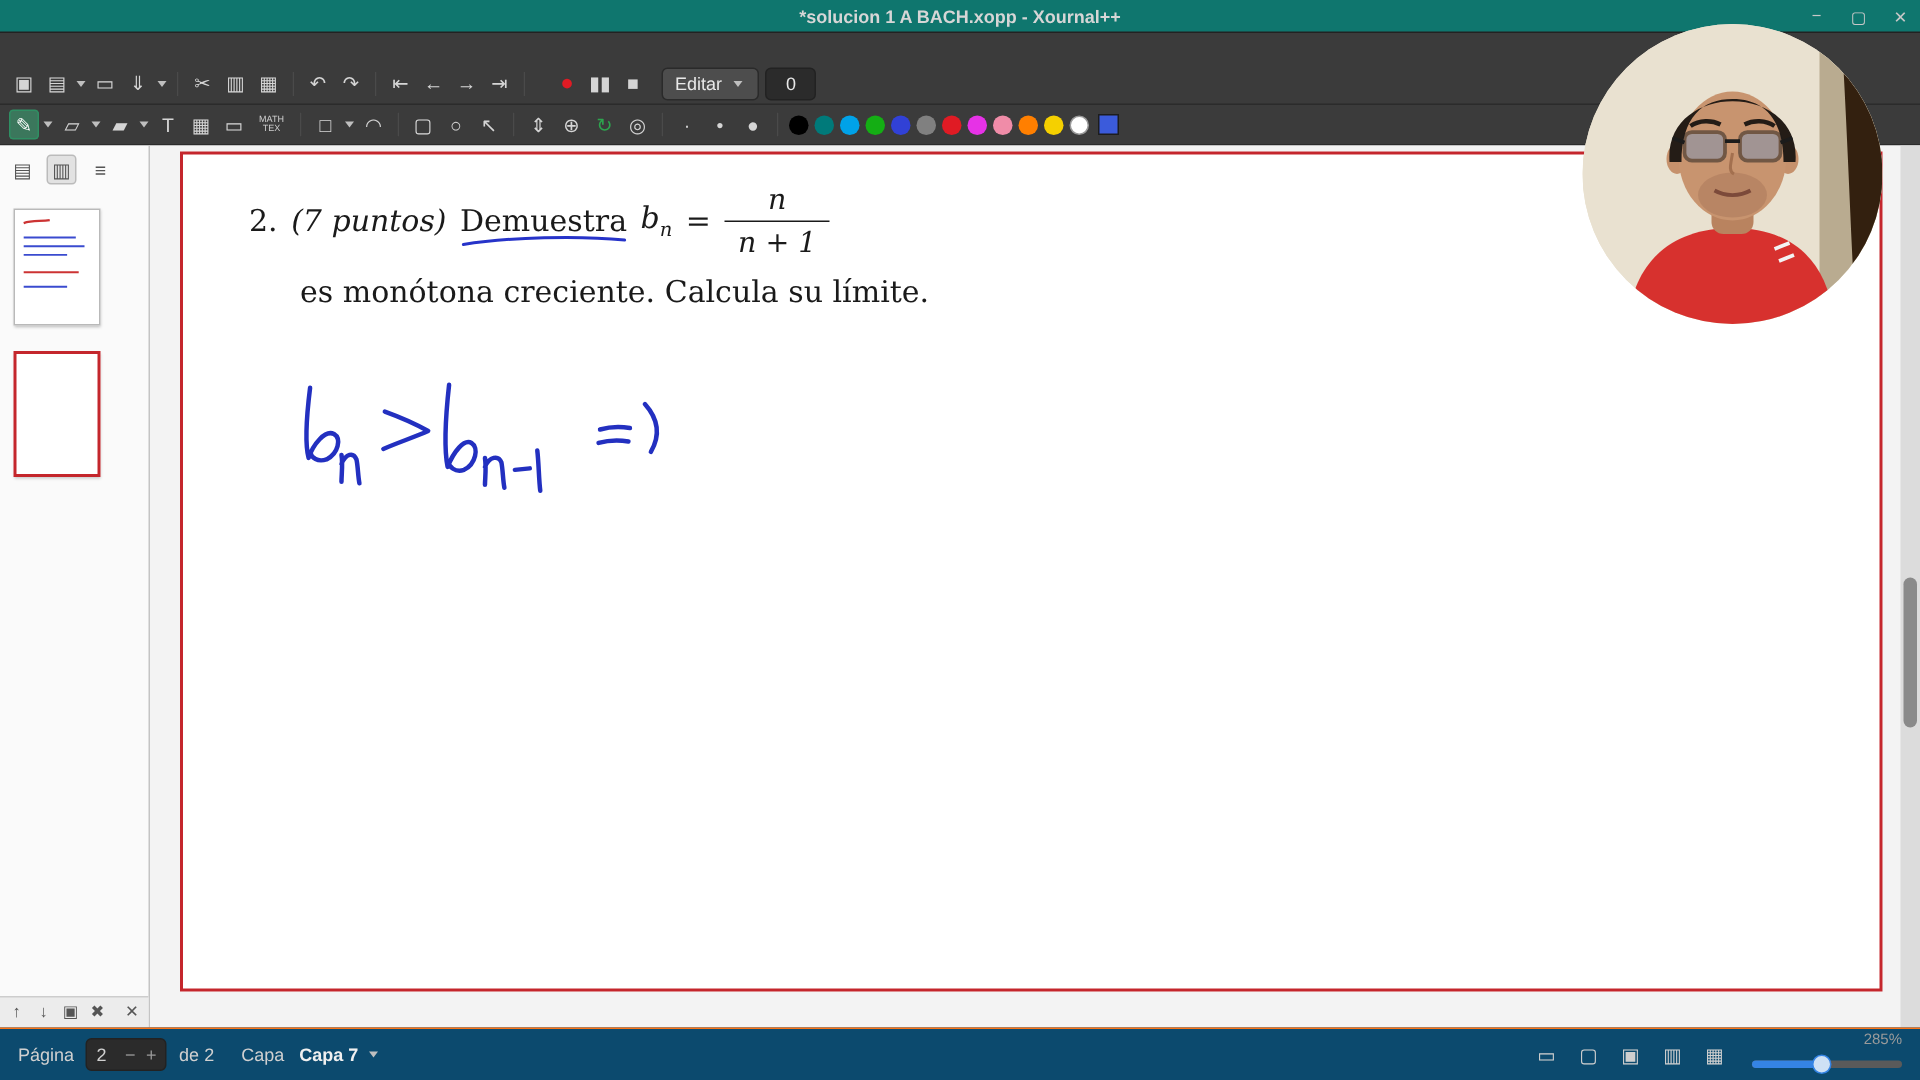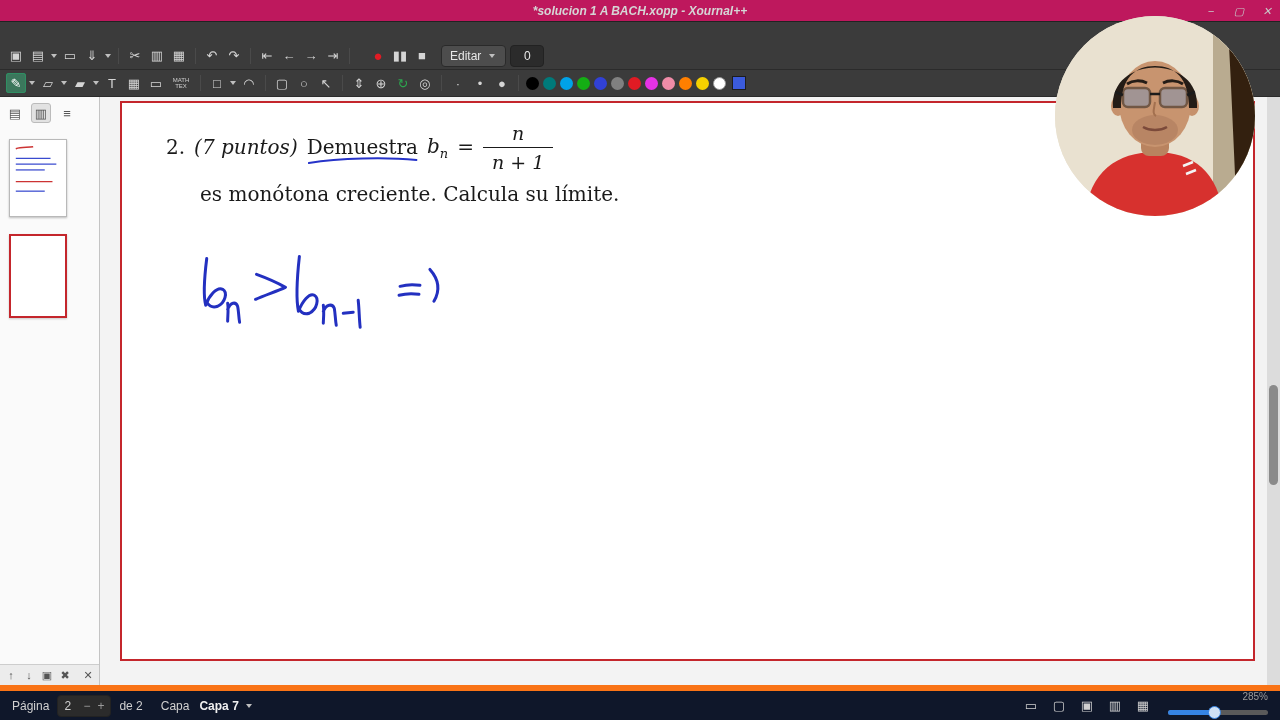--- a/index.html
+++ b/index.html
@@ -1,22 +1,22 @@
 <!DOCTYPE html>
 <html><head>
 <meta charset="utf-8">
 <style>
   * { margin:0; padding:0; box-sizing:border-box; }
   html,body { width:1280px; height:720px; overflow:hidden; }
   body { font-family:"Liberation Sans", sans-serif; }
   #app { position:relative; width:1280px; height:720px; background:#3b3b3b; overflow:hidden; }
 
   
-  .titlebar { position:absolute; left:0; top:0; width:1280px; height:22px; background:#be185d;
-              display:flex; align-items:center; border-bottom:1px solid #222;font-style:italic; }
+  .titlebar { position:absolute; left:0; top:0; width:1280px; height:22px; background:#0f766e;
+              display:flex; align-items:center; border-bottom:1px solid #222; }
   .titlebar .title { flex:1; text-align:center; color:#d6d6d6; font-size:12px; font-weight:bold; }
   .win-controls { position:absolute; right:6px; top:0; height:22px; display:flex; align-items:center; gap:14px; }
   .win-controls span { color:#c8c8c8; font-size:11px; width:14px; text-align:center; cursor:default; }
 
   
   .menubar { position:absolute; left:0; top:22px; width:1280px; height:20px; background:#2f2f2f;
              display:flex; align-items:center; padding-left:4px; border-bottom:1px solid #262626; }
   .menubar span { color:#d4d4d4; font-size:12px; padding:0 9px; }
 
   
@@ -80,22 +80,22 @@
   .pline2 { margin-top:3px; padding-left:34px; font-size:20px; }
 
   .ink { position:absolute; left:0; top:0; width:100%; height:100%; pointer-events:none; }
 
   
   .webcam { position:absolute; left:1055px; top:16px; width:200px; height:200px; border-radius:50%;
             overflow:hidden; z-index:40; background:#e9e1d0; }
   .webcam svg { width:100%; height:100%; display:block; }
 
   
-  .statusbar { position:absolute; left:0; bottom:0; width:1280px; height:35px; background:#0f172a;
-               border-top:6px solid #f97316; display:flex; align-items:center; padding:0 8px; color:#d0d0d0; font-size:12px; }
+  .statusbar { position:absolute; left:0; bottom:0; width:1280px; height:35px; background:#0c4a6e;
+               border-top:1px solid #f97316; display:flex; align-items:center; padding:0 8px; color:#d0d0d0; font-size:12px; }
   .statusbar .lbl { margin:0 4px; }
   .pgentry { display:flex; align-items:center; background:#2b2b2b; border:1px solid #222; border-radius:4px;
              height:22px; padding:0 6px; gap:7px; margin:0 4px; }
   .pgentry .val { min-width:12px; }
   .pgentry .stepper { color:#9a9a9a; font-size:12px; }
   .layercombo { display:flex; align-items:center; gap:5px; margin-left:6px; }
   .layercombo .lval { font-weight:bold; color:#f0f0f0; }
   .sb-right { margin-left:auto; display:flex; align-items:center; gap:6px; }
   .sb-right .tbtn { color:#cfcfcf; }
   .zoomwrap { position:relative; width:112px; height:30px; }

